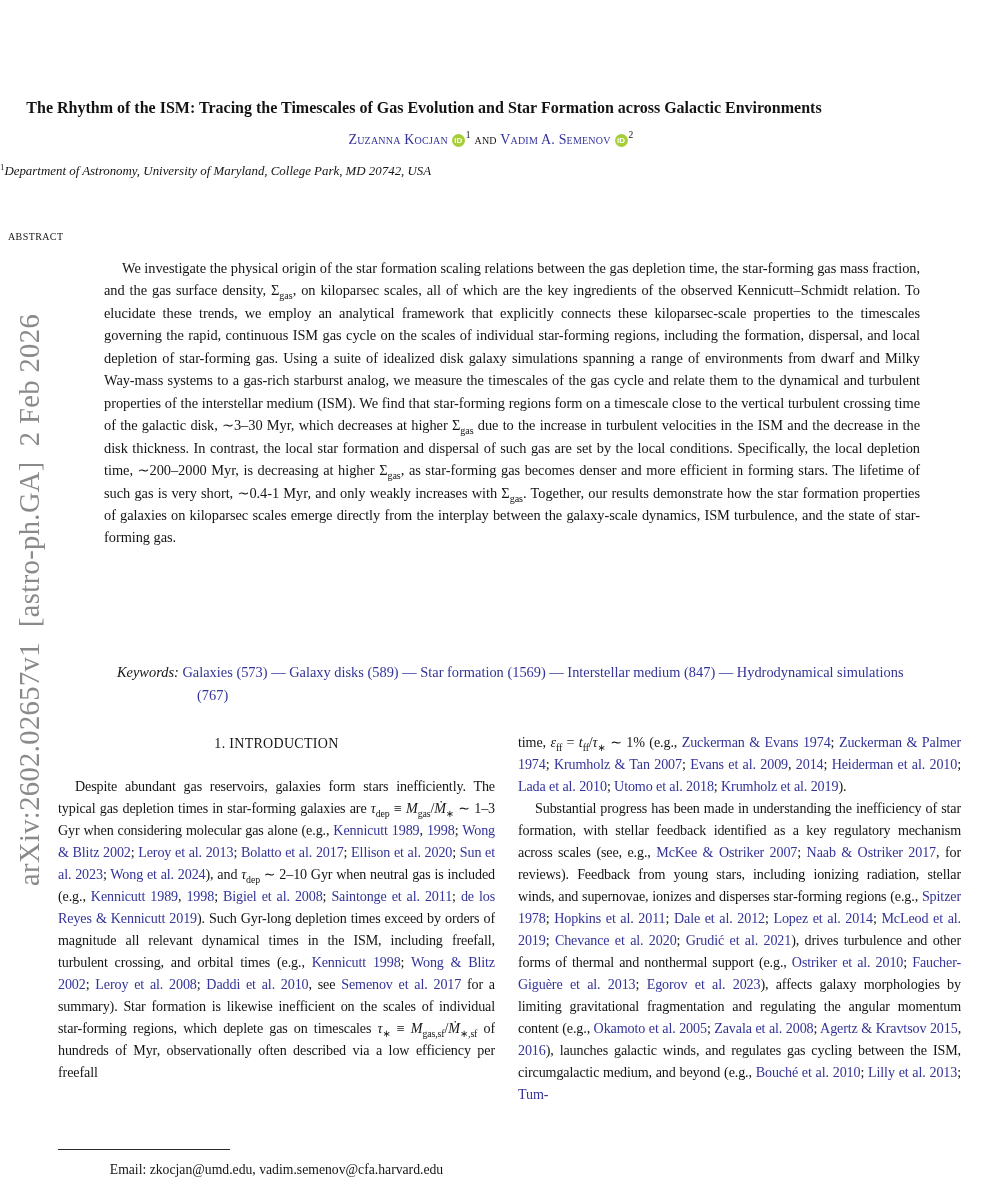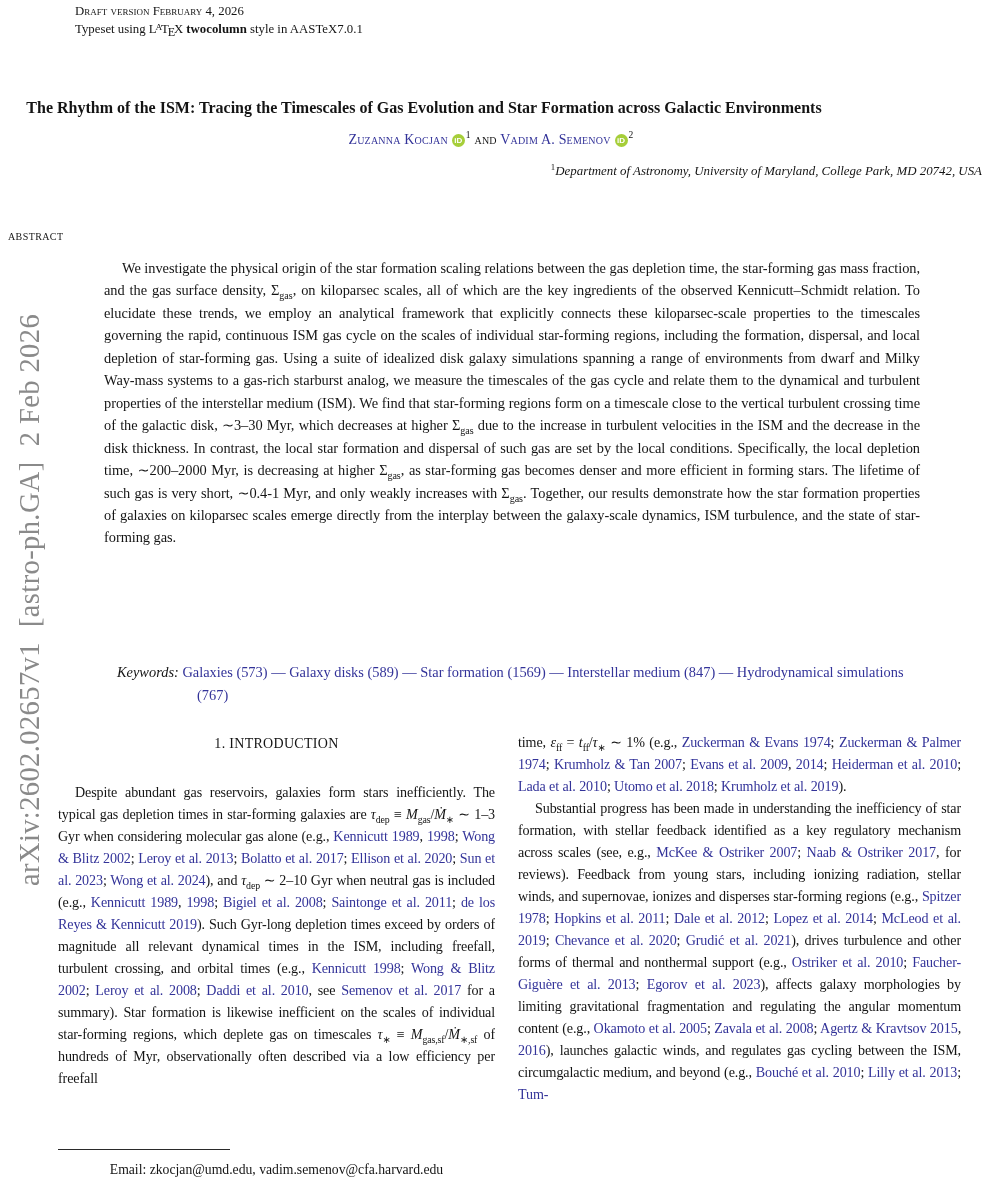--- a/index.html
+++ b/index.html
@@ -19,60 +19,55 @@
          font-weight:bold;font-size:16px;white-space:nowrap;}
 
   .authors{position:absolute;left:0;top:132px;width:982px;text-align:center;
            font-size:14px;font-variant:small-caps;letter-spacing:0.2px;}
   .authors .nm{color:var(--link,#333399);}
   .orcid{display:inline-block;width:13px;height:13px;border-radius:50%;background:var(--orcid,#A6CE39);
          color:#fff;font-size:8px;font-weight:bold;line-height:13px;text-align:center;
          vertical-align:1px;margin:0 1px 0 4px;font-variant:normal;font-family:"Liberation Sans",sans-serif;}
   .authors sup{font-variant:normal;}
 
-  .affils{position:absolute;left:0;top:161px;width:982px;text-align:right;
+  .affils{position:absolute;left:0;top:161px;width:982px;text-align:left;
           font-style:italic;font-size:12.9px;line-height:20.5px;}
   .affils sup{font-style:normal;}
 
   .abs-head{position:absolute;left:8px;top:231px;width:982px;text-align:left;
             font-size:10px;letter-spacing:0.4px;}
   .abstract{position:absolute;left:104px;top:257px;width:816px;text-align:justify;
             font-size:14.4px;line-height:22.45px;text-indent:18px;letter-spacing:-0.05px;}
 
   .keywords{position:absolute;left:117px;top:661px;width:800px;box-sizing:border-box;
             font-size:14.4px;line-height:23px;padding-left:80px;text-indent:-80px;}
   .kw-label{font-style:italic;}
   .kw-body{color:var(--link,#333399);}
 
   .col{position:absolute;top:731px;text-align:justify;font-size:14.1px;line-height:22px;letter-spacing:-0.12px;}
   .col-left{left:58px;width:437px;height:414px;overflow:hidden;}
   .col-right{left:518px;width:443px;height:469px;overflow:hidden;}
-  .sec-head{text-align:center;font-size:14px;margin:2px 0 26px 0;letter-spacing:0.3px;}
+  .sec-head{text-align:center;font-size:14px;margin:2px 0 20px 0;letter-spacing:0.3px;}
   .para{text-indent:17px;margin:0;}
   .para.noindent{text-indent:0;}
   .lnk{color:var(--link,#333399);}
   .mi{font-style:italic;}
   sub{font-size:0.7em;line-height:0;}
   sup{font-size:0.68em;line-height:0;}
 
   .footnote{position:absolute;left:58px;top:1149px;width:437px;font-size:13.7px;text-align:center;}
   .footnote-rule{width:172px;border:none;border-top:1px solid #2a2a2a;margin:0 0 12px 0;}
 </style>
 </head>
 <body>
 
 <div class="page">
 
   <div class="watermark">arXiv:2602.02657v1&nbsp;&nbsp;[astro-ph.GA]&nbsp;&nbsp;2 Feb 2026</div>
 
-  <div class="hdr">
-    <div class="sc">Draft version February 4, 2026</div>
-    <div><span>Typeset using </span><span><span>L</span><span class="latex-a">A</span><span>T</span><span class="latex-e">E</span><span>X</span></span><span class="bold"> twocolumn </span><span>style in AASTeX7.0.1</span>
-    </div>
-  </div>
 
   <div class="title">The Rhythm of the ISM: Tracing the Timescales of Gas Evolution and Star Formation across Galactic Environments</div>
 
   <div class="authors"><span class="nm">Zuzanna Kocjan</span><span class="orcid">iD</span><sup>1</sup><span> and </span><span class="nm">Vadim A. Semenov</span><span class="orcid">iD</span><sup>2</sup>
   </div>
 
   <div class="affils">
     <div><sup>1</sup><span>Department of Astronomy, University of Maryland, College Park, MD 20742, USA</span>
     </div>
   </div>

